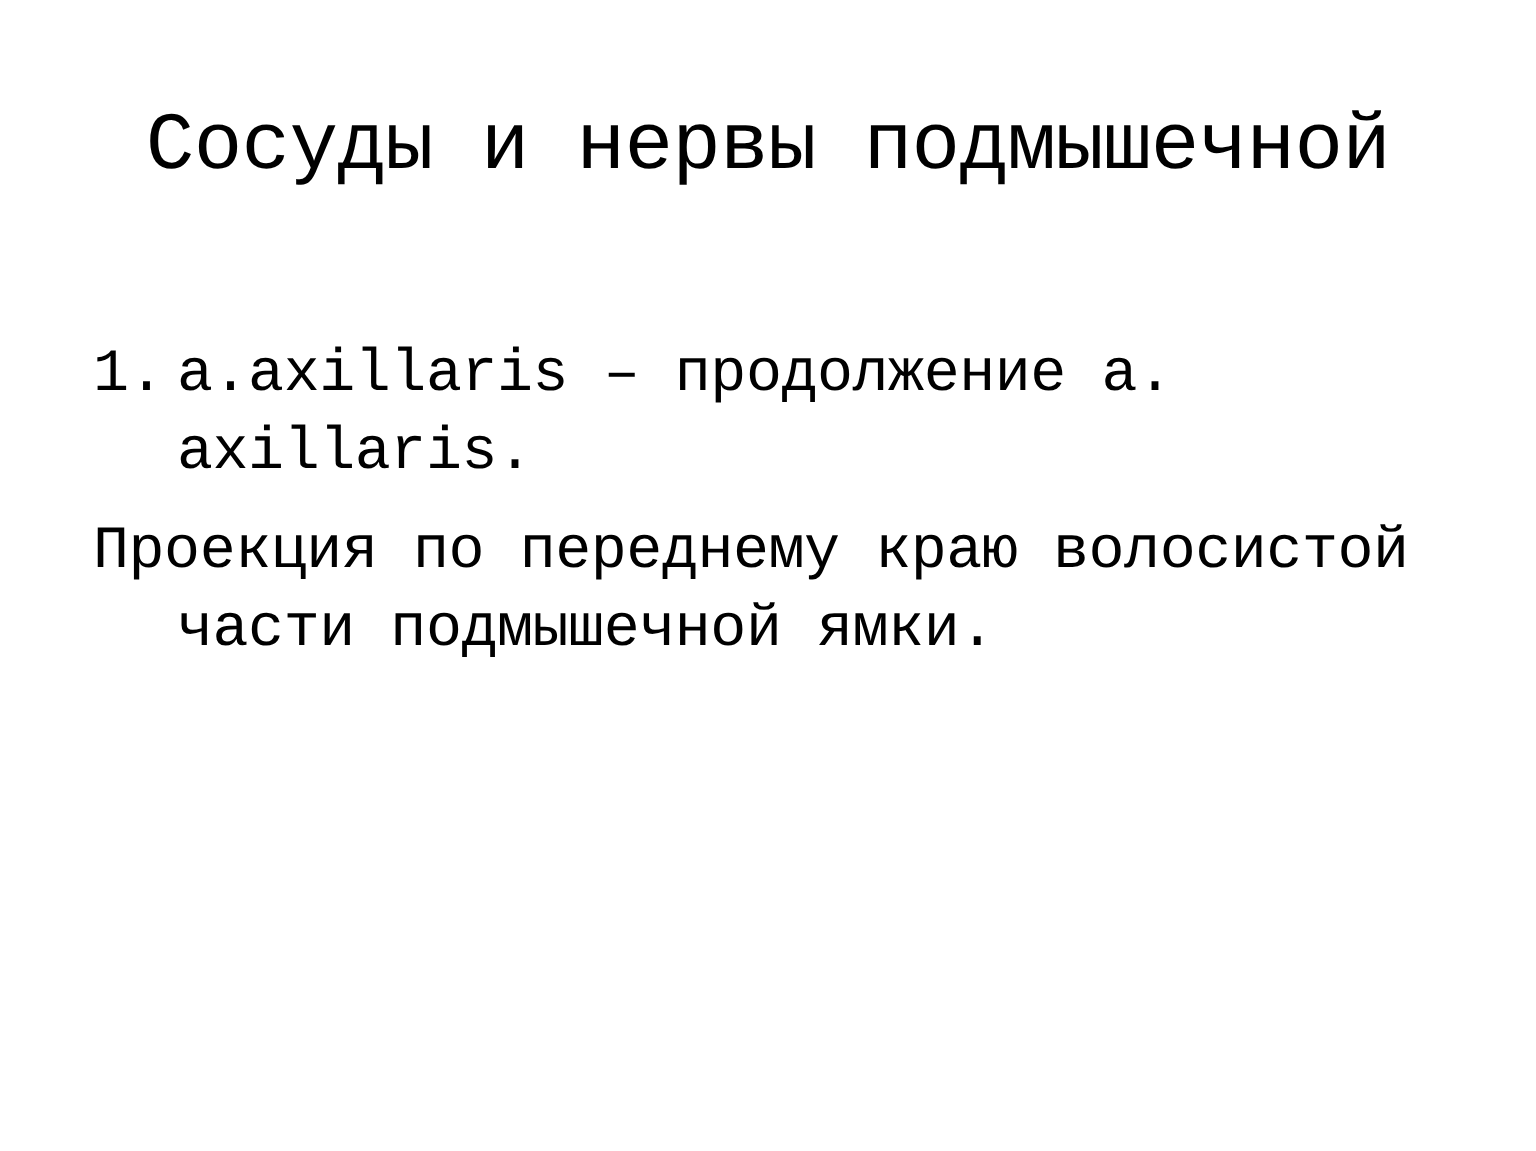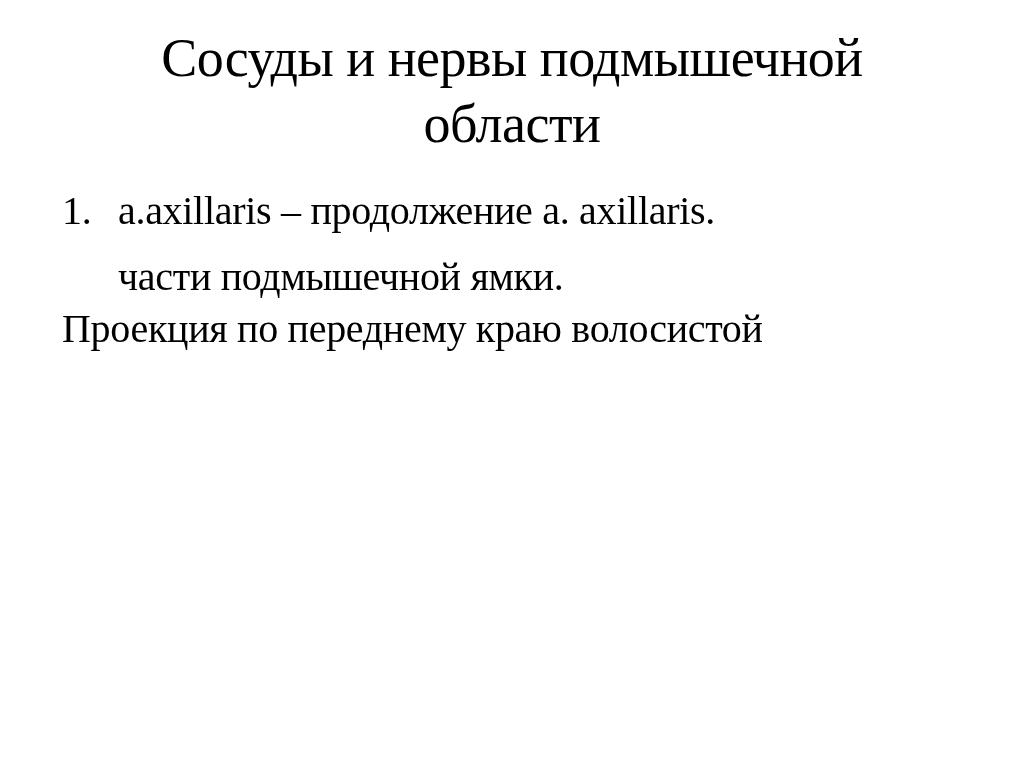--- a/index.html
+++ b/index.html
@@ -6,22 +6,23 @@
     margin: 0;
     padding: 0;
     background: #ffffff;
   }
   .slide {
     position: relative;
     width: 1024px;
     height: 609px;
     background: #ffffff;
     overflow: hidden;
-    font-family: Liberation Serif, serif;
+    font-family: Liberation Mono, monospace;
     color: #000000;
+    margin-top: 40px;
   }
   .title {
     position: absolute;
     top: 26px;
     left: 0;
     width: 1024px;
     margin: 0;
     text-align: center;
     font-size: 54px;
     font-weight: 400;
@@ -64,30 +65,29 @@
     margin-left: 56px;
   }
 </style>
 </head>
 <body>
 
 <div class="slide">
 
   <h1 class="title">
     <span class="title-line">Сосуды и нервы подмышечной</span>
-    <span class="title-line">области</span>
   </h1>
 
   <div class="body-block">
 
     <div class="list-item">
       <span class="list-number">1.</span>
       <span class="list-item-text">a.axillaris – продолжение a. axillaris.</span>
     </div>
 
     <div class="paragraph">
+      <span class="para-line">Проекция по переднему краю волосистой</span>
       <span class="para-line para-line-wrapped">части подмышечной ямки.</span>
-      <span class="para-line">Проекция по переднему краю волосистой</span>
     </div>
 
   </div>
 
 </div>
 
 </body></html>

